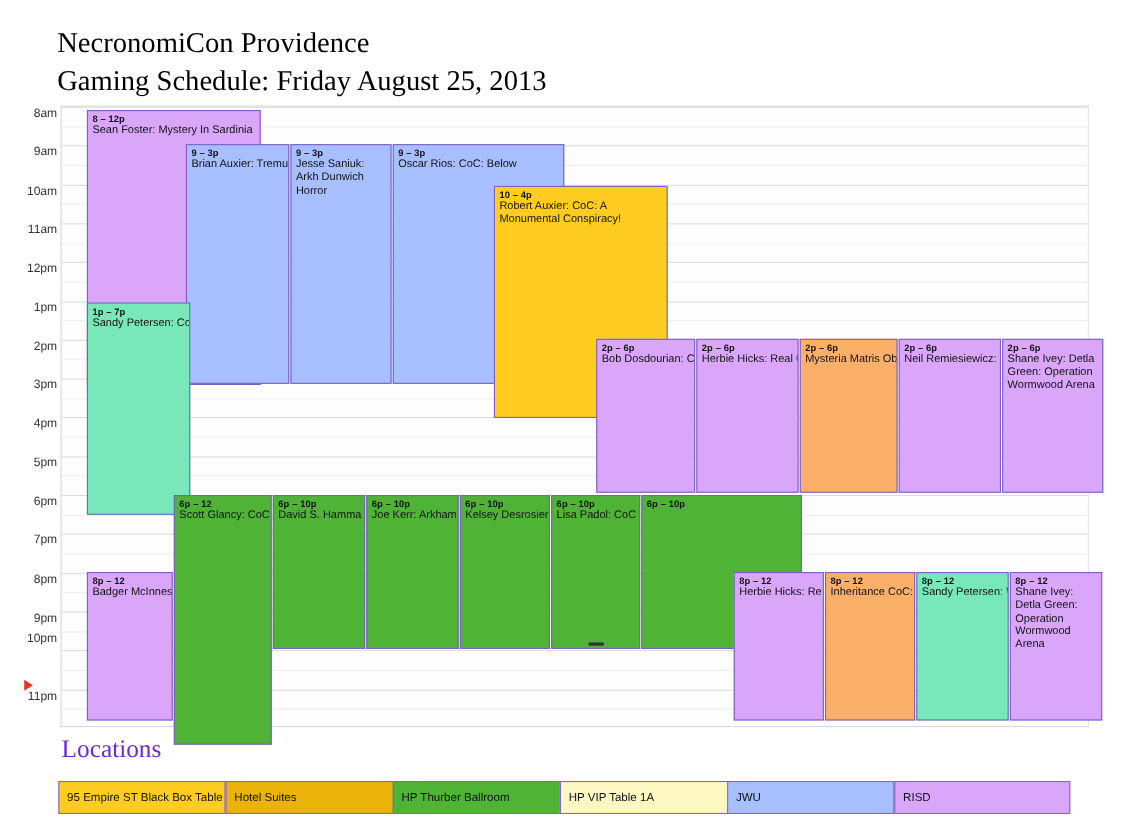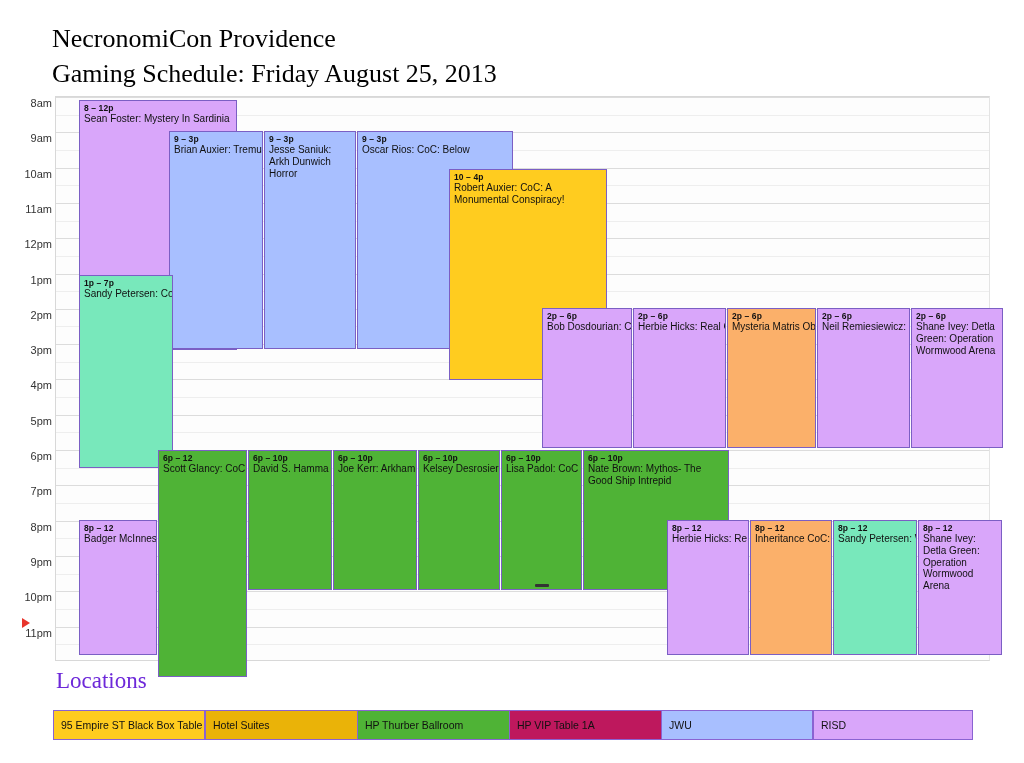--- a/index.html
+++ b/index.html
@@ -116,21 +116,21 @@
       <div class="hour-label" style="top: 144.2px;">12pm</div>
       <div class="hour-label" style="top: 179.5px;">1pm</div>
       <div class="hour-label" style="top: 214.8px;">2pm</div>
       <div class="hour-label" style="top: 250.1px;">3pm</div>
       <div class="hour-label" style="top: 285.4px;">4pm</div>
       <div class="hour-label" style="top: 320.7px; padding-left: 12px;">5pm</div>
       <div class="hour-label" style="top: 356px;">6pm</div>
       <div class="hour-label" style="top: 391.3px;">7pm</div>
       <div class="hour-label" style="top: 426.6px;">8pm</div>
       <div class="hour-label" style="top: 461.9px;">9pm</div>
-      <div class="hour-label" style="top: 497px; text-align: center;">10pm</div>
+      <div class="hour-label" style="top: 481px; text-align: center;">10pm</div>
       <div class="hour-label" style="top: 532.5px;">11pm</div>
     </div>
   <div id="gridbody">
       <div class="hline" style="top: 0px;"></div>
       <div class="hline half" style="top: 17.65px;"></div>
       <div class="hline" style="top: 35.3px;"></div>
       <div class="hline half" style="top: 52.95px;"></div>
       <div class="hline" style="top: 70.6px;"></div>
       <div class="hline half" style="top: 88.25px;"></div>
       <div class="hline" style="top: 105.9px;"></div>
@@ -221,21 +221,20 @@
       <span class="ev-time">6p – 10p</span>
       <span class="ev-title">Kelsey Desrosier Horror: Beginner</span>
     </div>
     <div class="event ev-nowrap" style="left: 479px; top: 354px; width: 81px; height: 140px; background: rgb(79, 179, 54);">
       <span class="ev-time">6p – 10p</span>
       <span class="ev-title">Lisa Padol: CoC Death</span>
       <div class="handle"></div>
     </div>
     <div class="event" style="left: 561px; top: 354px; width: 146px; height: 140px; background: rgb(79, 179, 54);">
       <span class="ev-time">6p – 10p</span>
-      <span class="ev-title">Nate Brown: Mythos- The Good Ship Intrepid</span>
     </div>
     <div class="event ev-nowrap" style="left: 57px; top: 424px; width: 78px; height: 135px; background: rgb(217, 166, 250);">
       <span class="ev-time">8p – 12</span>
       <span class="ev-title">Badger McInnes: Shoggoth</span>
     </div>
     <div class="event ev-nowrap" style="left: 645px; top: 424px; width: 82px; height: 135px; background: rgb(217, 166, 250);">
       <span class="ev-time">8p – 12</span>
       <span class="ev-title">Herbie Hicks: Re Mystery Egg</span>
     </div>
     <div class="event ev-nowrap" style="left: 728px; top: 424px; width: 82px; height: 135px; background: rgb(251, 176, 106);">
@@ -250,16 +249,16 @@
       <span class="ev-time">8p – 12</span>
       <span class="ev-title">Shane Ivey: Detla Green: Operation Wormwood Arena</span>
     </div>
   </div>
 
 <div id="locations-heading">Locations</div>
 <div id="legend">
     <div class="legend-item" style="left: 0px; width: 152px; background: rgb(255, 204, 31);"><span>95 Empire ST Black Box Table 1</span></div>
     <div class="legend-item" style="left: 152px; width: 164px; background: #eab308;"><span>Hotel Suites</span></div>
     <div class="legend-item" style="left: 304px; width: 168px; background: rgb(79, 179, 54);"><span>HP Thurber Ballroom</span></div>
-    <div class="legend-item" style="left: 456px; width: 176px; background: #be185d;"><span>HP VIP Table 1A</span></div>
+    <div class="legend-item" style="left: 456px; width: 176px; background: #fef9c3;"><span>HP VIP Table 1A</span></div>
     <div class="legend-item" style="left: 608px; width: 152px; background: rgb(168, 191, 255);"><span>JWU</span></div>
     <div class="legend-item" style="left: 760px; width: 160px; background: rgb(217, 166, 250);"><span>RISD</span></div>
   </div>
 
 </body></html>

